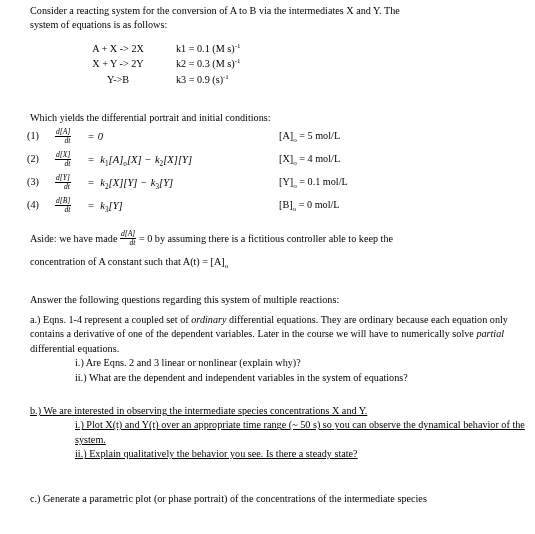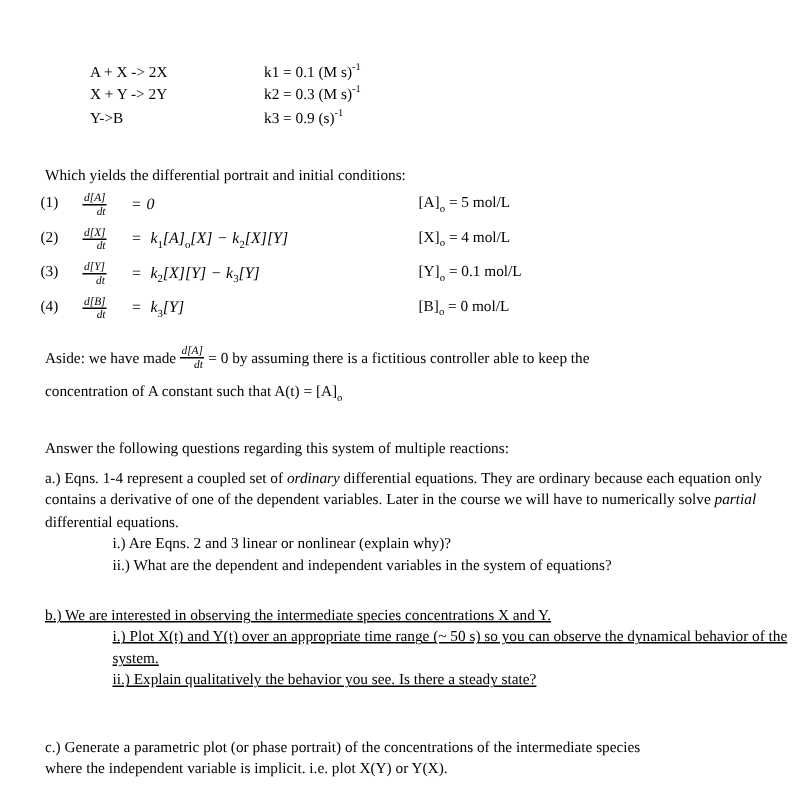--- a/index.html
+++ b/index.html
@@ -39,21 +39,21 @@
 
   
   .rxn-table {
     border-collapse: collapse;
   }
   .rxn-table td {
     padding: 0 0 1px 0;
     vertical-align: baseline;
     white-space: nowrap;
   }
-  .rxn-table td.rxn-eq { width: 116px; padding-left: 30px; }
+  .rxn-table td.rxn-eq { width: 116px; padding-left: 30px; text-align: center; }
   .rxn-table td.rxn-k { }
 
   sup.sup { font-size: 0.68em; vertical-align: super; line-height: 0; }
   sub.sub { font-size: 0.70em; vertical-align: sub; line-height: 0; }
 
   
   .eq-table { border-collapse: collapse; }
   .eq-table td {
     padding: 0;
     vertical-align: middle;
@@ -108,20 +108,24 @@
   .sub-item {
     margin: 0;
     padding-left: 45px;
   }
 </style>
 </head>
 <body>
 
 <div class="page">
 
+  <div class="blk" style="top:4px;">
+    <p class="para">Consider a reacting system for the conversion of A to B via the intermediates X and Y.  The</p>
+    <p class="para">system of equations is as follows:</p>
+  </div>
 
   <div class="blk" style="top:42px;">
     <table class="rxn-table">
       <tbody>
         <tr>
           <td class="rxn-eq">A + X -&gt; 2X</td>
           <td class="rxn-k"><span>k1</span> <span>= 0.1 (M s)</span><sup class="sup">-1</sup></td>
         </tr>
         <tr>
           <td class="rxn-eq">X + Y -&gt; 2Y</td>
@@ -225,16 +229,15 @@
   </div>
 
   <div class="blk" style="top:404px;text-decoration:underline;">
     <p class="para">b.) We are interested in observing the intermediate species concentrations X and Y.</p>
     <p class="para sub-item">i.) Plot X(t) and Y(t) over an appropriate time range (~ 50 s) so you can observe the dynamical behavior of the system.</p>
     <p class="para sub-item">ii.) Explain qualitatively the behavior you see. Is there a steady state?</p>
   </div>
 
   <div class="blk" style="top:492px; right:2px;">
     <p class="para">c.) Generate a parametric plot (or phase portrait) of the concentrations of the intermediate species</p>
-    <p class="para">where the independent variable is implicit. i.e. plot X(Y) or Y(X).</p>
   </div>
 
 </div>
 
 </body></html>

